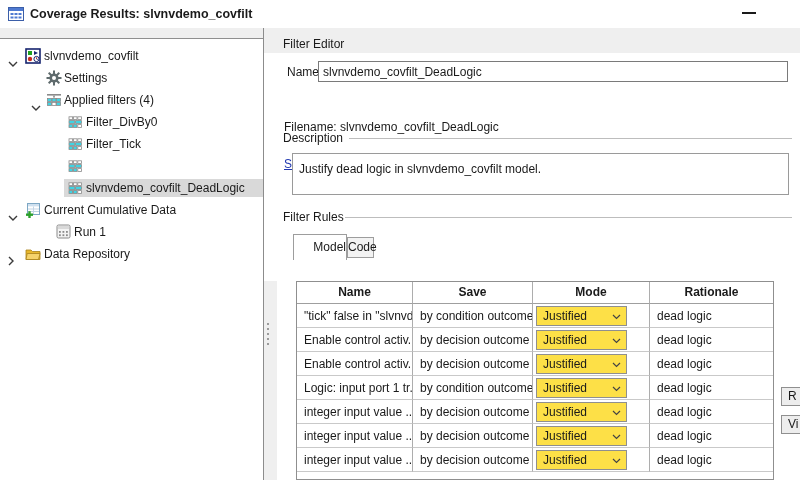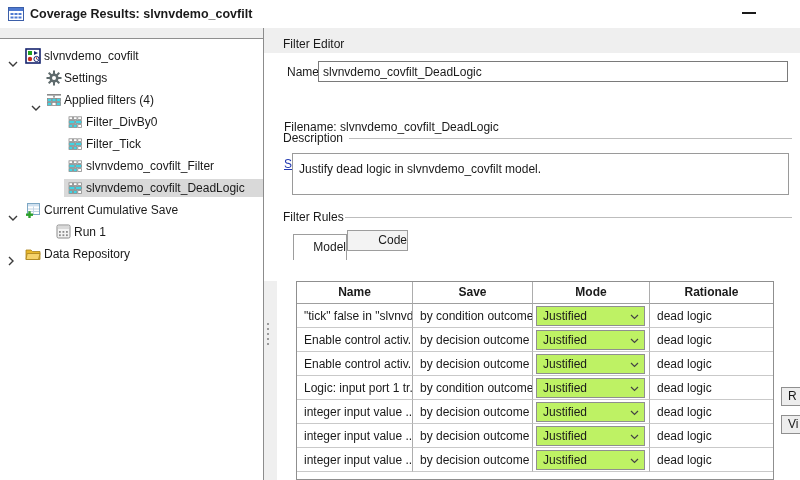--- a/index.html
+++ b/index.html
@@ -41,33 +41,33 @@
           text-decoration:underline;cursor:pointer;margin-top:48px;}
   .grp-label{position:absolute;font-size:12px;background:#fff;}
   .grp-line{position:absolute;height:1px;background:#bdbdbd;}
   .desc-box{position:absolute;left:292px;top:153px;width:497px;height:42px;box-sizing:border-box;
             border:1px solid #9a9a9a;background:#fff;font-family:"Liberation Sans",sans-serif;
             font-size:12px;padding:8px 6px;resize:none;overflow:hidden;color:#1a1a1a;}
   
   .tab{position:absolute;box-sizing:border-box;font-size:12px;text-align:right;}
   .tab-model{left:293px;top:234px;width:54px;height:26px;background:#fff;
              border:1px solid #9d9d9d;border-bottom:none;line-height:24px;z-index:2;}
-  .tab-code{left:347px;top:230px;width:61px;height:21px;background:#f3f3f3;
+  .tab-code{left:347px;top:237px;width:27px;height:21px;background:#f3f3f3;
             border:1px solid #9d9d9d;line-height:19px;z-index:1;}
   
   .rules-table{position:absolute;left:296px;top:281px;width:478px;height:199px;box-sizing:border-box;
                border:1px solid #8f8f8f;background:#fff;font-size:12px;}
   .tr{display:grid;grid-template-columns:116px 120px 117px 123px;}
   .th{height:21px;line-height:21px;font-weight:bold;text-align:center;border-bottom:1px solid #9f9f9f;}
   .td{height:24px;line-height:24px;border-bottom:1px solid #c9c9c9;padding-left:7px;
       white-space:nowrap;overflow:hidden;box-sizing:border-box;}
   .cdiv{border-right:1px solid #adadad;}
   .td-mode{padding:0;position:relative;}
-  .dd{position:absolute;left:3px;top:2px;width:109px;height:20px;box-sizing:border-box;
-      border:1px solid #8f8f8f;background:#bef264;line-height:18px;padding-left:6px;cursor:default;}
+  .dd{position:absolute;left:3px;top:2px;width:91px;height:20px;box-sizing:border-box;
+      border:1px solid #8f8f8f;background:#fde047;line-height:18px;padding-left:6px;cursor:default;}
   .dd svg{position:absolute;right:5px;top:7px;}
   .sidebtn{position:absolute;left:781px;width:48px;height:19px;box-sizing:border-box;
            border:1px solid #8f8f8f;background:#ededed;font-size:12px;line-height:17px;
            padding-left:6px;cursor:default;}
 </style>
 </head>
 <body>
 
 <div id="app">
 
@@ -205,21 +205,20 @@
               <rect x="5.4" y="0.8" width="3.6" height="2.6" fill="#fff"></rect>
               <rect x="9.8" y="0.8" width="3.6" height="2.6" fill="#fff"></rect>
             <rect x="1" y="4.6" width="5.8" height="2.8" fill="#3fd4e4"></rect>
               <rect x="7.6" y="4.6" width="5.8" height="2.8" fill="#3fd4e4"></rect>
             <rect x="1" y="8.6" width="3.6" height="2.8" fill="#3fd4e4"></rect>
               <rect x="5.4" y="8.6" width="3.6" height="2.8" fill="#3fd4e4"></rect>
               <rect x="9.8" y="8.6" width="3.6" height="2.8" fill="#fff"></rect>
           </g>
         </svg>
       </span>
-      <span class="tlabel">slvnvdemo_covfilt_Filter</span>
     </div>
 
     <div class="trow lv3" style="top:138px">
       <span class="rowbg"></span>
       <span class="ticon">
         <svg width="15" height="13" viewBox="0 0 15 13">
           <g stroke="#8a8a8a" stroke-width="0.8">
             <rect x="1" y="0.8" width="3.6" height="2.6" fill="#fff"></rect>
               <rect x="5.4" y="0.8" width="3.6" height="2.6" fill="#fff"></rect>
               <rect x="9.8" y="0.8" width="3.6" height="2.6" fill="#fff"></rect>
@@ -244,21 +243,21 @@
           <rect x="3" y="2" width="11" height="2.4" fill="#cfe0ef"></rect>
           <line x1="3" y1="7" x2="14" y2="7" stroke="#c3d5e6"></line>
             <line x1="3" y1="9.5" x2="14" y2="9.5" stroke="#c3d5e6"></line>
           <line x1="8.5" y1="4.5" x2="8.5" y2="12" stroke="#c3d5e6"></line>
           <g fill="#2ca02c">
               <rect x="1" y="11.5" width="7" height="2.4"></rect>
               <rect x="3.3" y="9.2" width="2.4" height="7"></rect>
             </g>
         </svg>
       </span>
-      <span class="tlabel">Current Cumulative Save</span>
+      <span class="tlabel">Current Cumulative Data</span>
     </div>
 
     <div class="trow lv2 lv2b" style="top:182px">
       <span class="ticon">
         <svg width="15" height="15" viewBox="0 0 15 15">
           <rect x="1" y="1" width="13" height="13" rx="1.5" fill="#f4f4f4" stroke="#8a8a8a"></rect>
           <rect x="2" y="2" width="11" height="3" fill="#d9d9d9"></rect>
           <g fill="#8a8a8a">
             <rect x="3" y="7" width="1.8" height="1.8"></rect>
               <rect x="6.5" y="7" width="1.8" height="1.8"></rect>

